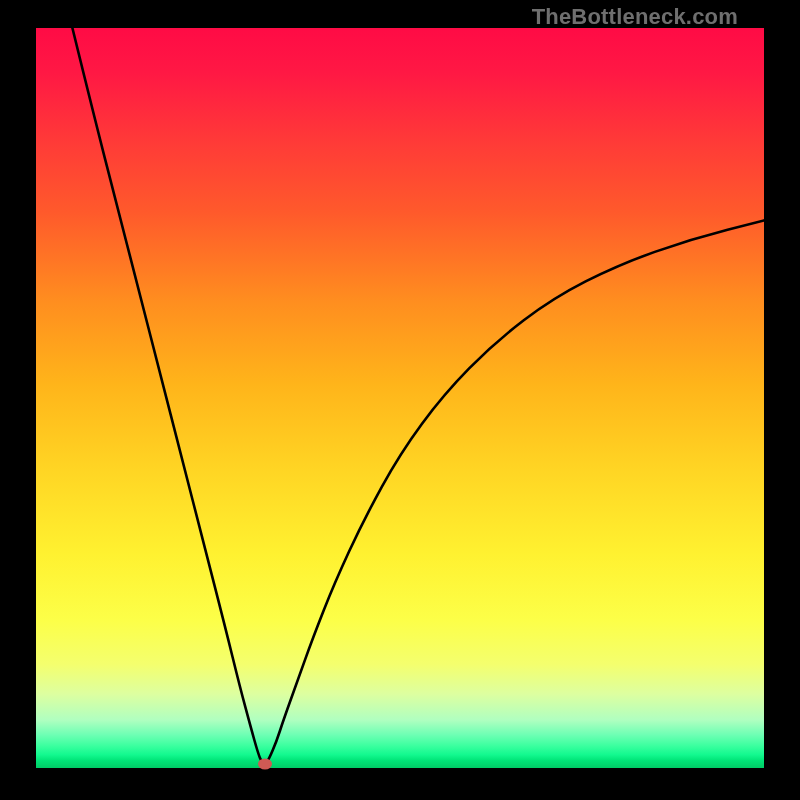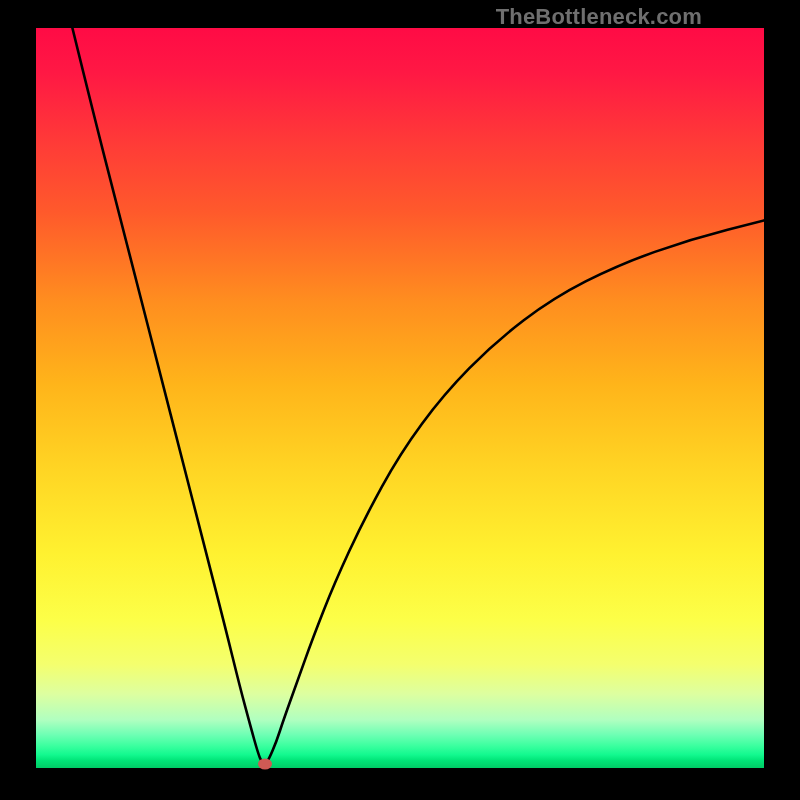--- a/index.html
+++ b/index.html
@@ -9,20 +9,21 @@
     height: 800px;
     background: #000;
     overflow: hidden;
     font-family: Arial, Helvetica, sans-serif;
   }
   .frame {
     position: relative;
     width: 712px;
     height: 800px;
     background: #000;
+    padding-left: 36px;
   }
   .watermark {
     position: absolute;
     top: 4px;
     right: 10px;
     color: #6f6f6f;
     font-size: 22px;
     font-weight: 600;
     letter-spacing: 0.2px;
     z-index: 5;

